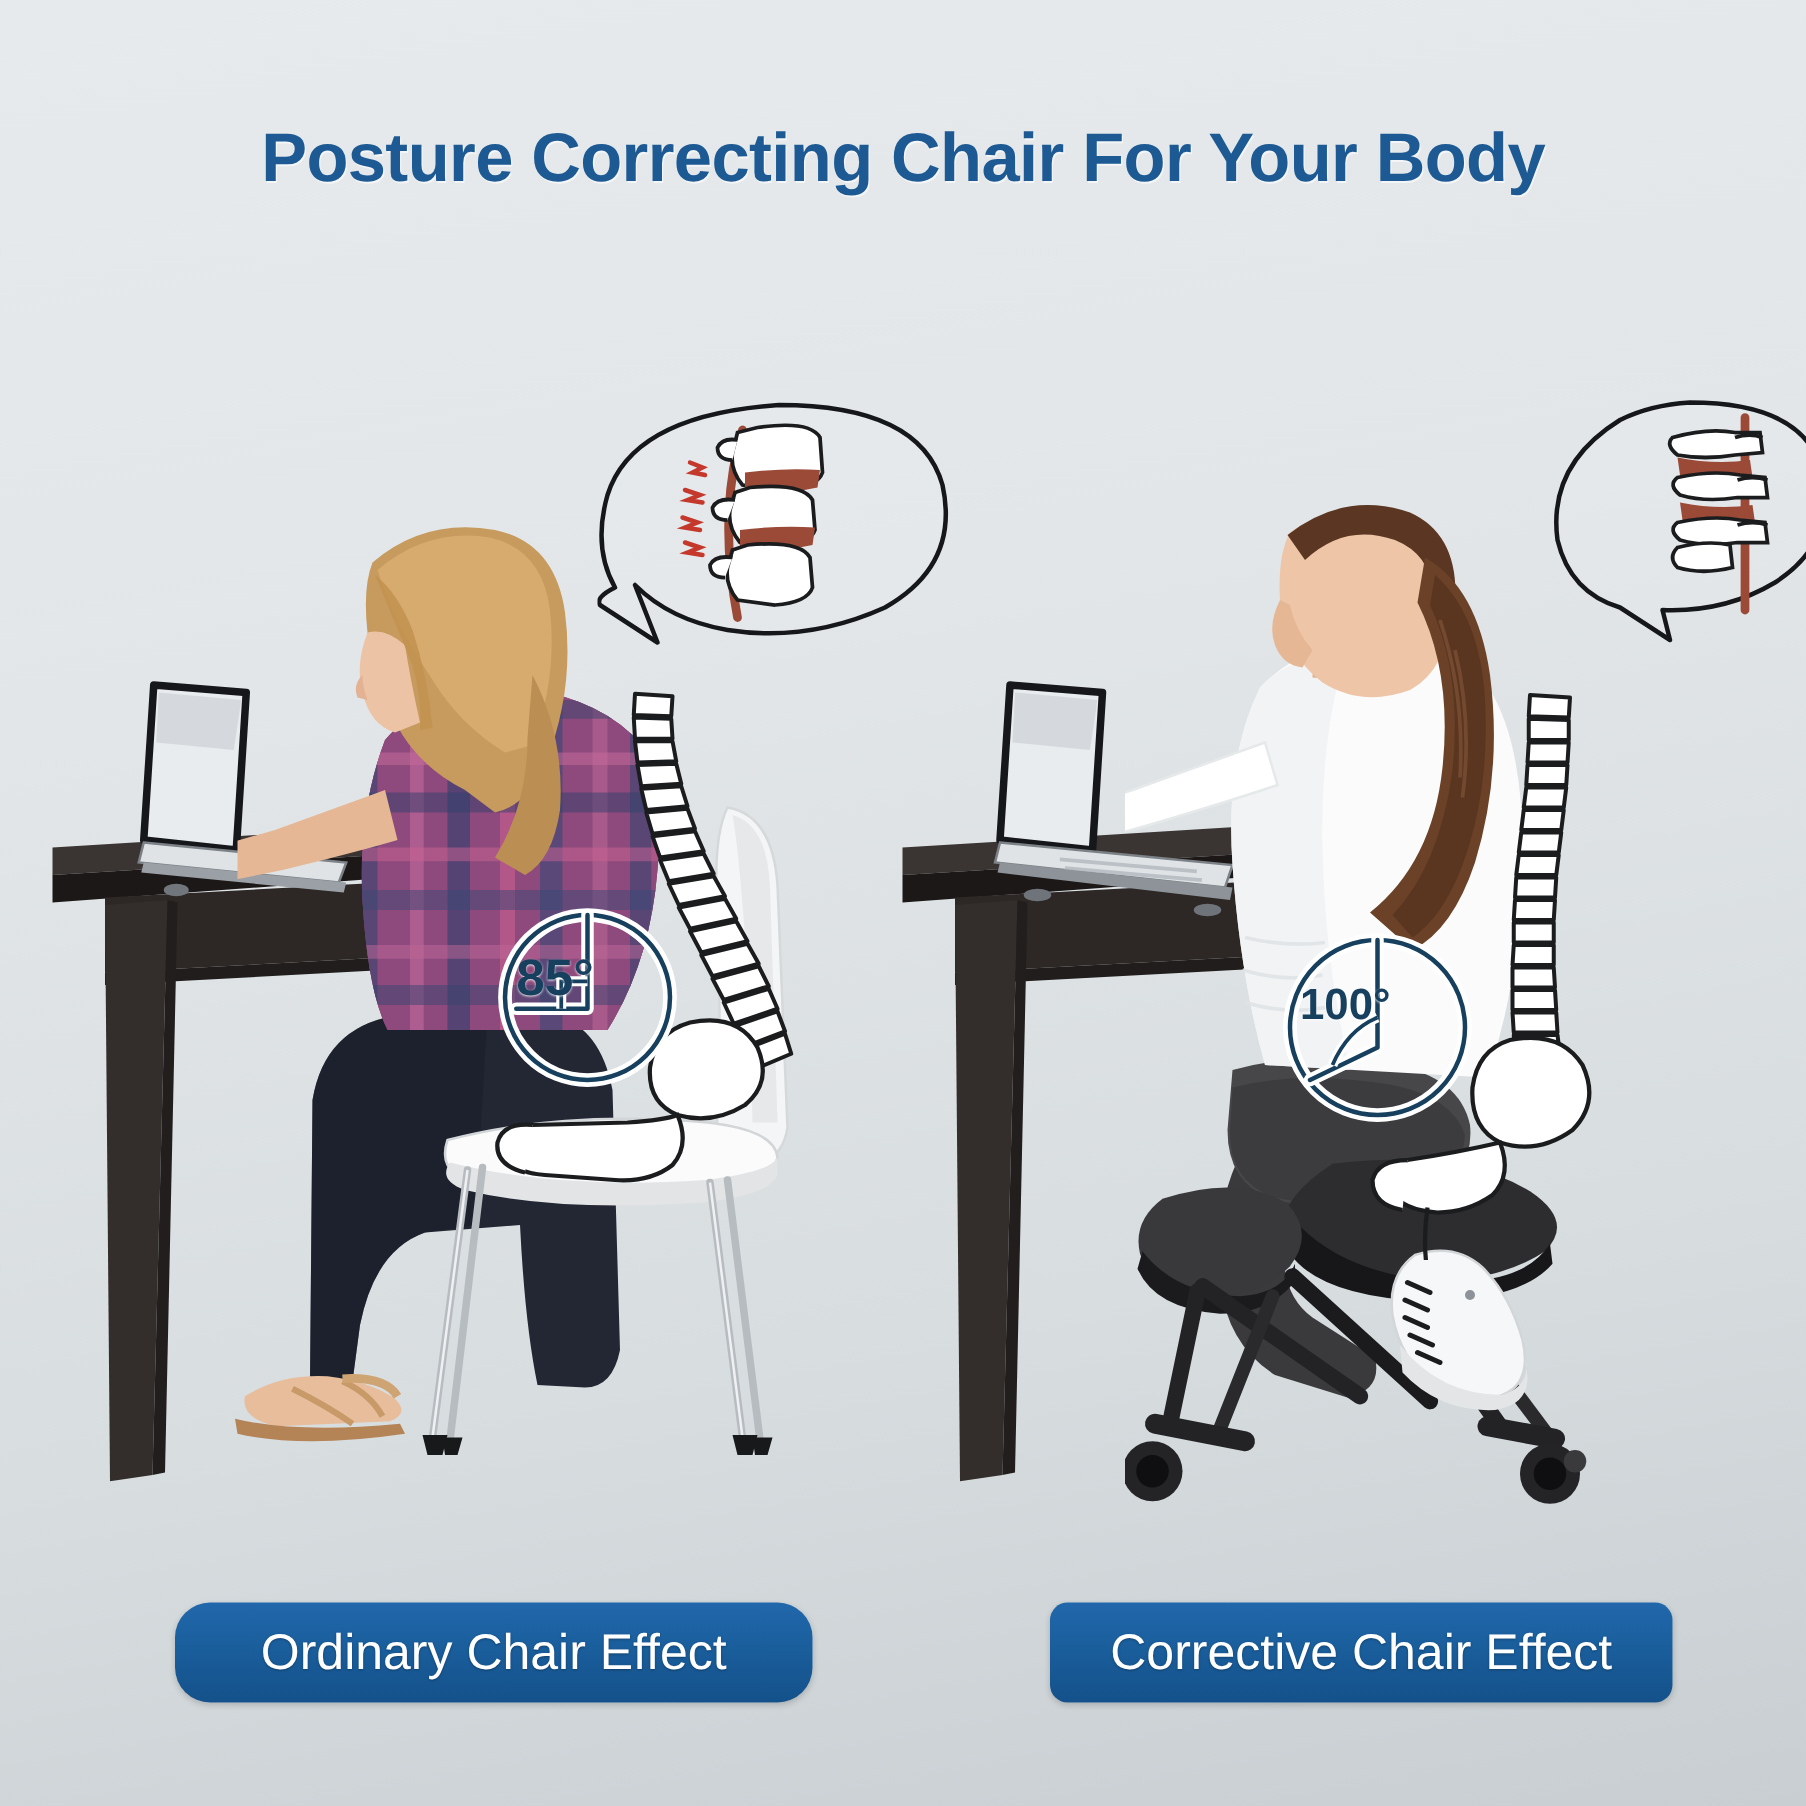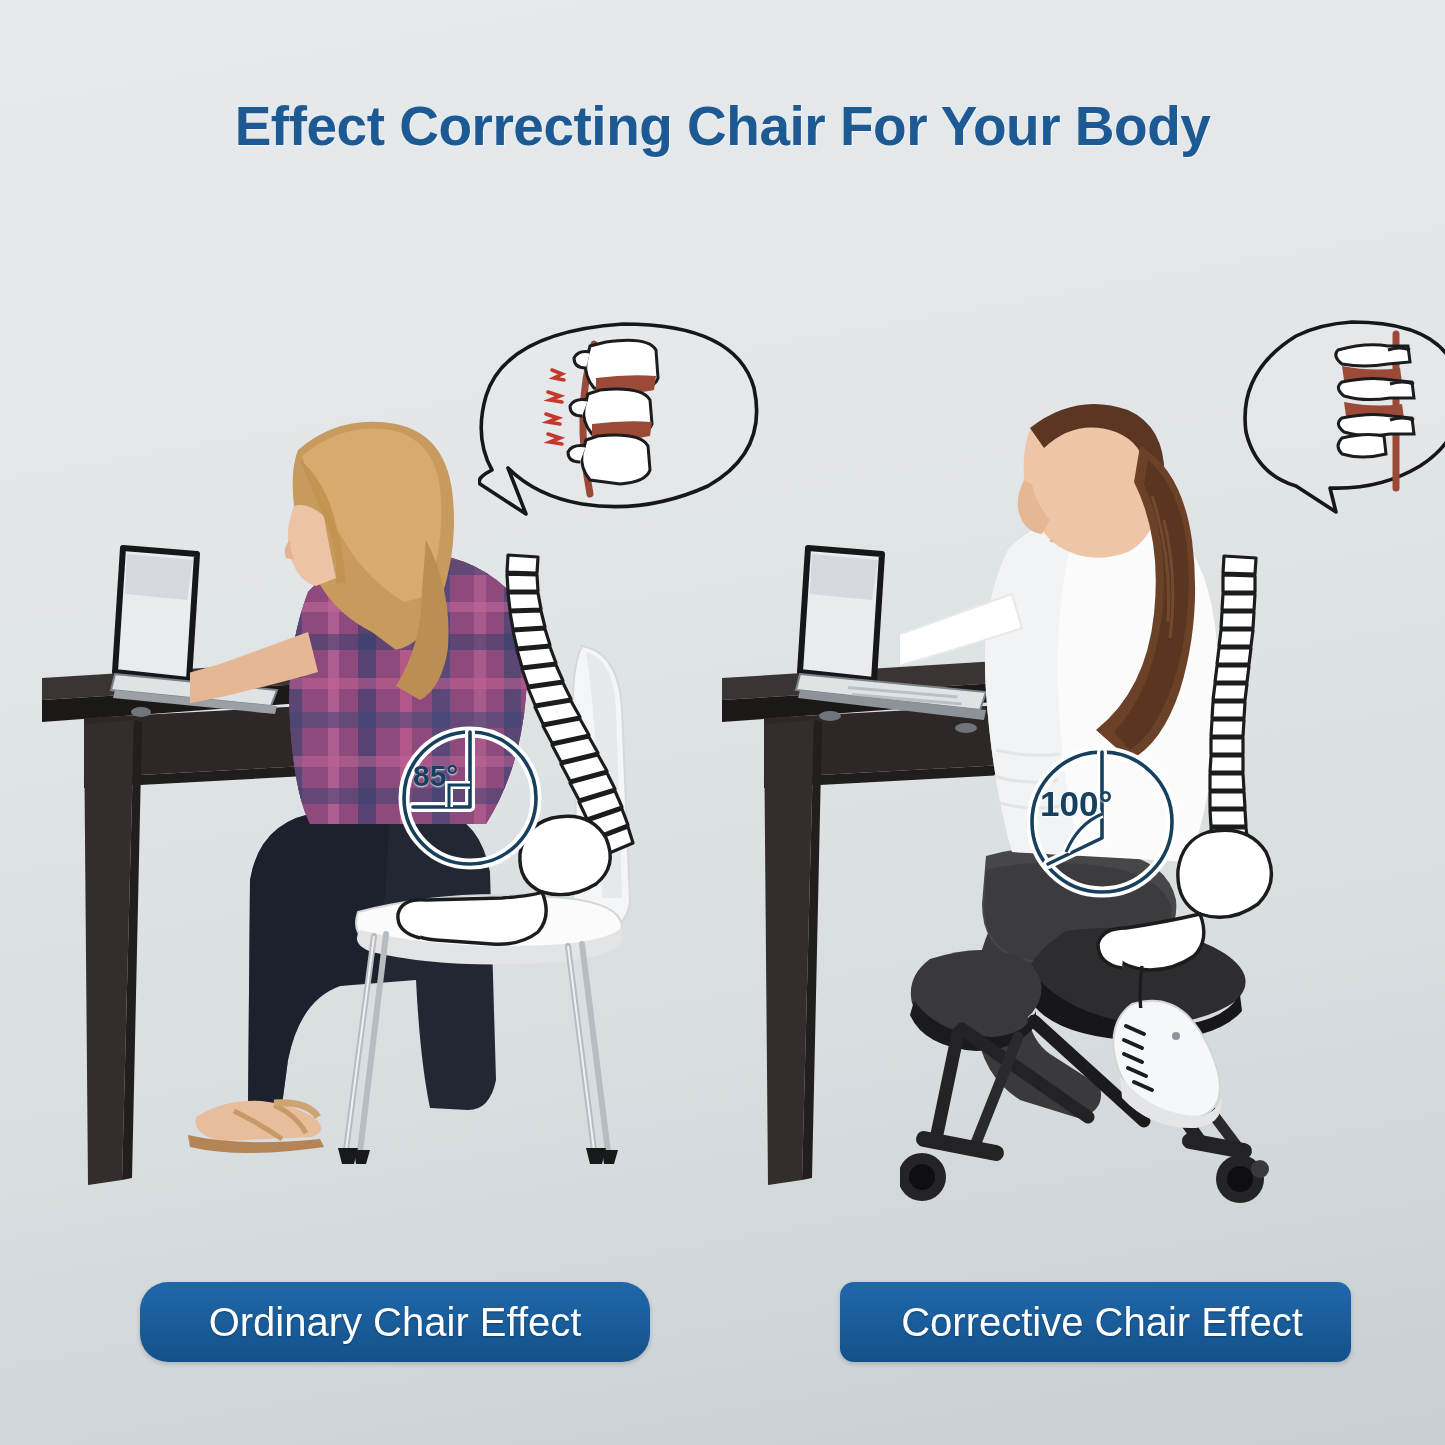--- a/index.html
+++ b/index.html
@@ -43,28 +43,28 @@
   .label-btn{
     position:absolute;height:80px;border-radius:14px;
     background:linear-gradient(180deg,#2167ab 0%,#1a5e9c 45%,#14518a 100%);
     display:flex;align-items:center;justify-content:center;
     color:#ffffff;font-size:40px;font-weight:normal;
     box-shadow:0 2px 5px rgba(0,0,0,.18);
     text-shadow:0 1px 2px rgba(0,0,0,.3);
     white-space:nowrap;
   }
   .label-left{left:140px;top:1282px;width:510px;border-radius:28px;}
-  .label-right{left:840px;top:1282px;width:498px;padding-left:13px;}
+  .label-right{left:840px;top:1282px;width:498px;}
 </style>
 </head>
 <body>
 
 <div id="stage">
 
-  <div class="title">Effect Correcting Chair For Your Body</div>
+  <div class="title">Posture Correcting Chair For Your Body</div>
 
   <div>
 
     <div>
       <svg width="420" height="560" viewBox="0 0 420 560" style="position:absolute;left:38px;top:640px;">
 
         <polygon points="4,38 330,18 418,30 418,46 330,40 4,60" fill="#3a3432"></polygon>
         <polygon points="4,60 330,40 418,46 418,62 330,58 4,82" fill="#1c1817"></polygon>
 
         <polygon points="46,78 418,58 418,118 46,138" fill="#2d2826"></polygon>
@@ -207,21 +207,21 @@
 
     <div class="badge">
       <svg width="150" height="150" viewBox="0 0 150 150" style="position:absolute;left:395px;top:723px;">
         <circle cx="75" cy="75" r="66" fill="none" stroke="#ffffff" stroke-width="11"></circle>
         <circle cx="75" cy="75" r="66" fill="none" stroke="#17405f" stroke-width="3.6"></circle>
         <path d="M75 9 L75 84 L18 84" fill="none" stroke="#ffffff" stroke-width="10" stroke-linecap="round" stroke-linejoin="round"></path>
         <path d="M75 9 L75 84 L18 84" fill="none" stroke="#17405f" stroke-width="3.6" stroke-linecap="round" stroke-linejoin="round"></path>
         <path d="M75 62 L54 62 L54 84" fill="none" stroke="#ffffff" stroke-width="8"></path>
         <path d="M75 62 L54 62 L54 84" fill="none" stroke="#17405f" stroke-width="3"></path>
       </svg>
-      <span class="badge-text" style="left:413px;top:759px;font-size:30px;">85°</span>
+      <span class="badge-text" style="left:413px;top:759px;font-size:41px;">85°</span>
     </div>
 
     <div class="bubble">
       <svg width="290" height="250" viewBox="0 0 290 250" style="position:absolute;left:478px;top:318px;">
         <path d="M145 6 Q258 6 276 70 Q290 134 230 168 Q168 196 104 186 Q58 178 30 150
                  L48 196 L2 166 Q-2 160 14 152 Q-4 120 8 78 Q28 14 145 6 Z" fill="rgba(255,255,255,0.10)" stroke="#16171a" stroke-width="3.6" stroke-linejoin="round"></path>
 
         <path d="M116 26 Q96 92 112 176" fill="none" stroke="#9b4a37" stroke-width="7" stroke-linecap="round"></path>
 
         <g fill="#ffffff" stroke="#1b1c1e" stroke-width="3">

